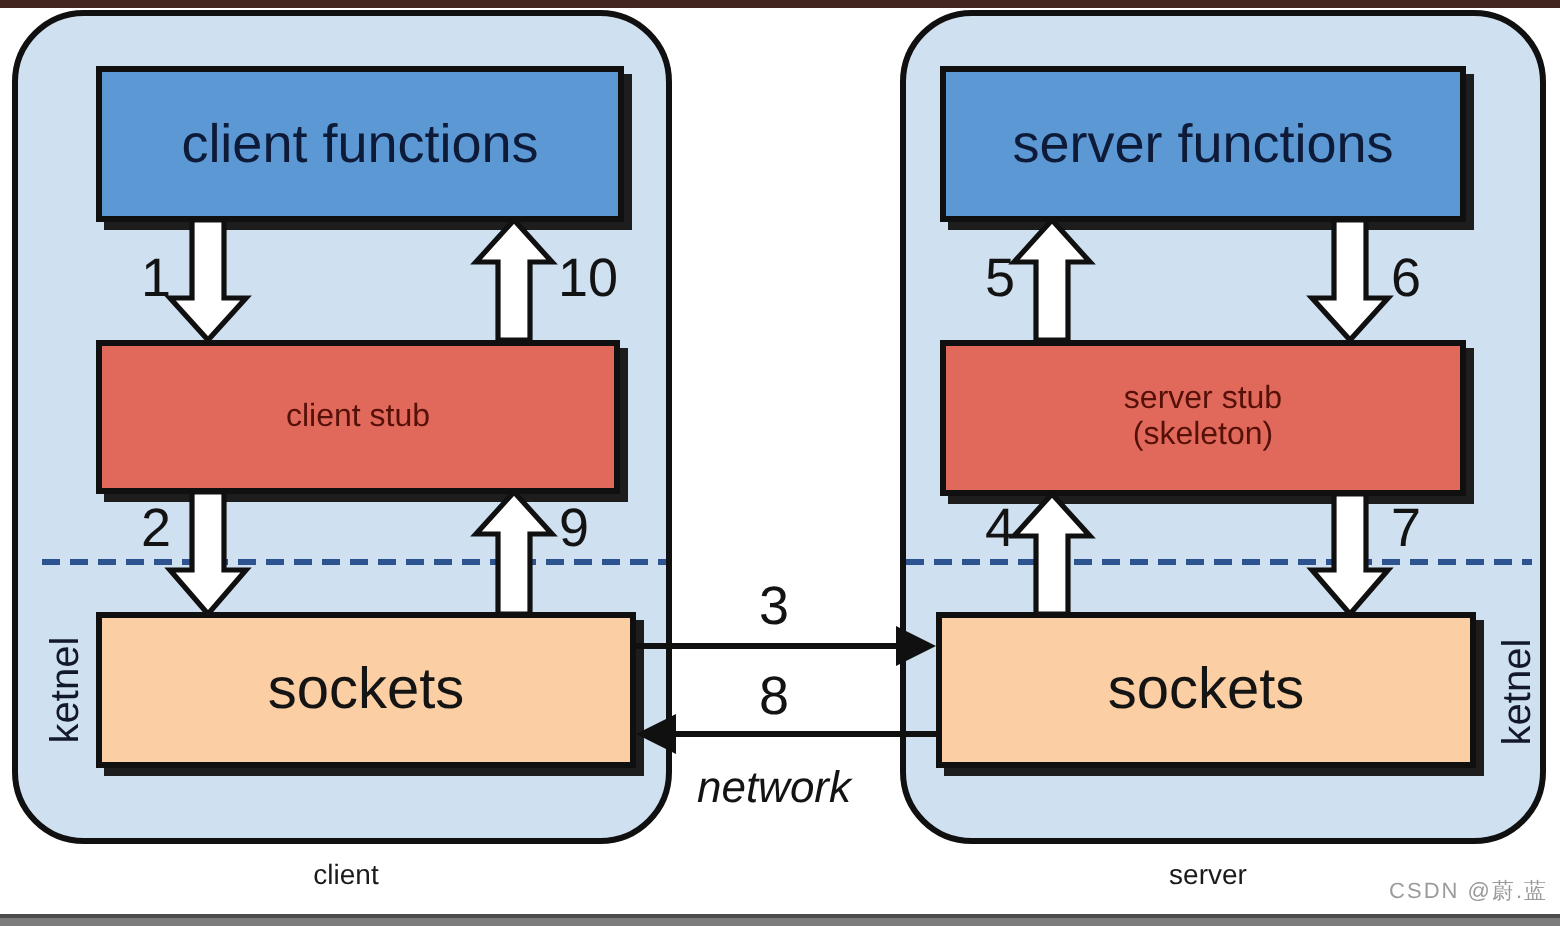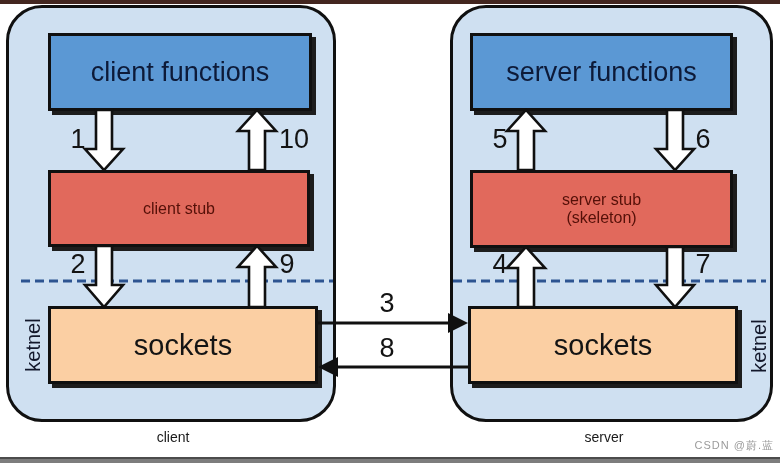--- a/index.html
+++ b/index.html
@@ -126,17 +126,18 @@
   <div class="num" id="num-4">4</div>
   <div class="num" id="num-7">7</div>
   <div class="num" id="num-3">3</div>
   <div class="num" id="num-8">8</div>
 
   <div class="kernel-label" id="kernel-left">ketnel</div>
   <div class="kernel-label" id="kernel-right">ketnel</div>
 
   <div class="caption" id="caption-client">client</div>
   <div class="caption" id="caption-server">server</div>
+  <div class="network-caption">network</div>
 
   <div class="watermark">CSDN @蔚.蓝</div>
 
   <div class="strip-bottom"></div>
 </div>
 
 </body></html>

